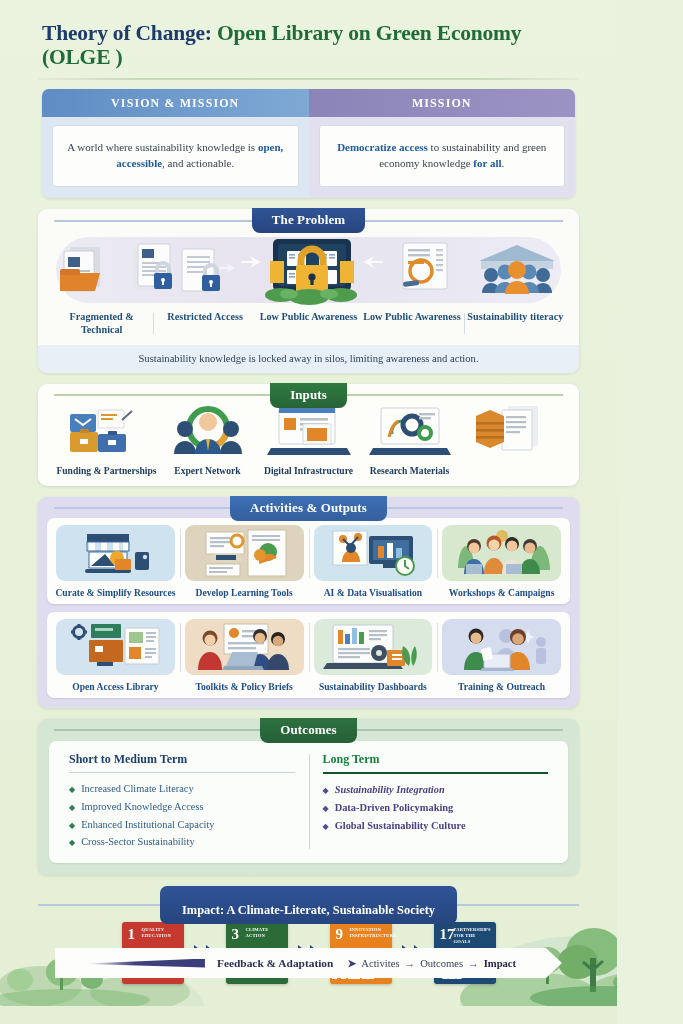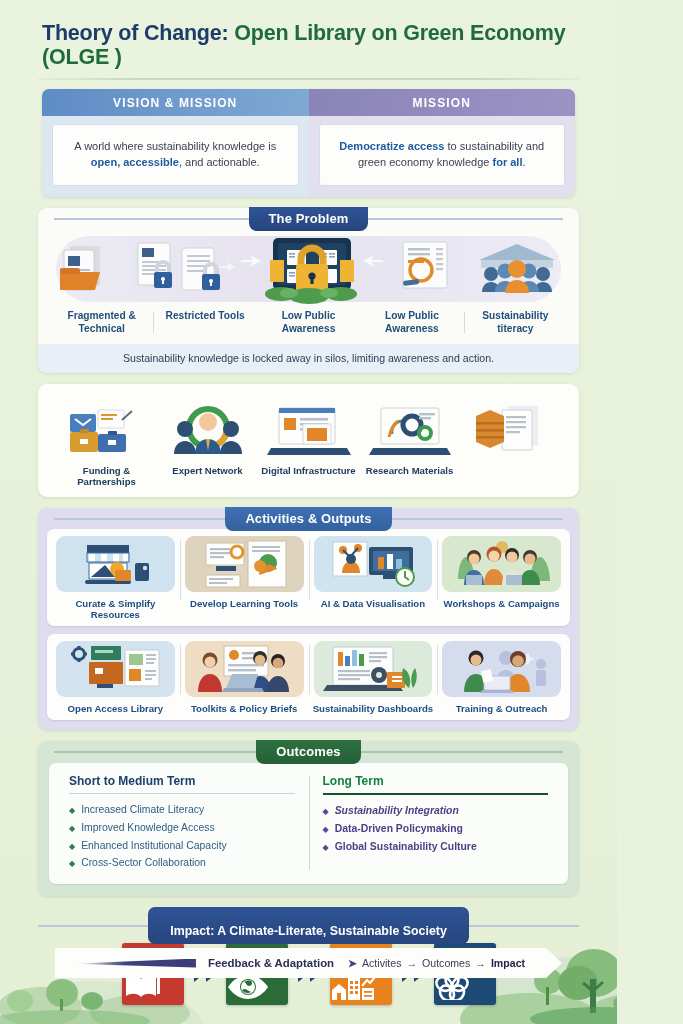--- a/index.html
+++ b/index.html
@@ -3,21 +3,21 @@
 <meta charset="utf-8">
 <style>
   html,body{margin:0;padding:0;}
   body{
     width:683px;height:1024px;overflow:hidden;
     background:#e9f2dc;
     font-family:"Liberation Sans", sans-serif;
     position:relative;
   }
   .page{position:relative;width:617px;height:1024px;box-sizing:border-box;
-        background:linear-gradient(180deg,#eaf3de 0%,#e7f1d9 55%,#e4efd6 100%);}
+        background:linear-gradient(180deg,#eaf3de 0%,#e7f1d9 55%,#e4efd6 100%);font-family:Liberation Serif, serif;}
 
   
   .title-wrap{padding:22px 30px 0 42px;}
   .title{font-size:21.5px;font-weight:bold;letter-spacing:-.2px;line-height:1.1;}
   .t-navy{color:#1d3b6b;}
   .t-green{color:#1f6b39;}
   .title-rule{height:2px;margin:9px 38px 0 38px;
     background:linear-gradient(90deg,rgba(190,205,180,.15),#c9d8bd 18%,#c9d8bd 82%,rgba(190,205,180,.15));}
 
   
@@ -319,30 +319,35 @@
               <g fill="#e89030">
                 <circle cx="50" cy="31" r="9"></circle>
                   <path d="M38 55c0-8 5.4-13 12-13s12 5 12 13z"></path>
               </g>
             </svg>
           </div>
         </div>
       </div>
       <div class="prob-labels">
         <div class="pl">Fragmented &amp; Technical</div>
-        <div class="pl sep">Restricted Tools</div>
+        <div class="pl sep">Restricted Access</div>
         <div class="pl">Low Public Awareness</div>
         <div class="pl">Low Public Awareness</div>
         <div class="pl sep">Sustainability titeracy</div>
       </div>
       <div class="prob-foot">Sustainability knowledge is locked away in silos, limiting awareness and action.</div>
     </div>
   </div>
 
   <div class="panel inputs">
+    <div class="band">
+      <div class="line line-green"></div>
+      <div class="chip chip-green">Inputs</div>
+      <div class="line line-green"></div>
+    </div>
     <div class="panel-inner" style="padding-top:18px;">
       <div class="in-row">
         <div class="in-cell">
           <svg width="86" height="56" viewBox="0 0 86 56">
             <rect x="6" y="10" width="26" height="18" rx="2" fill="#4a7fbe"></rect>
             <path d="M11 15l8 6 8-6" fill="none" stroke="#fff" stroke-width="2"></path>
             <rect x="34" y="6" width="26" height="18" rx="1" fill="#fdfdfb" stroke="#d6dbe2"></rect>
             <g fill="#e2952e">
                 <rect x="37" y="10" width="16" height="2"></rect>
                 <rect x="37" y="14" width="12" height="2"></rect>
@@ -699,21 +704,21 @@
             <li>
                 <span class="dia">◆</span>
                 <span class="txt">Improved Knowledge Access</span>
               </li>
             <li>
                 <span class="dia">◆</span>
                 <span class="txt">Enhanced Institutional Capacity</span>
               </li>
             <li>
                 <span class="dia">◆</span>
-                <span class="txt">Cross-Sector Collaboration</span>
+                <span class="txt">Cross-Sector Sustainability</span>
               </li>
           </ul>
         </div>
         <div class="out-col lt-col">
           <div class="out-h lt">Long Term</div>
           <ul class="out-ul">
             <li>
                 <span class="dia">◆</span>
                 <span class="txt">Sustainability Integration</span>
               </li>

